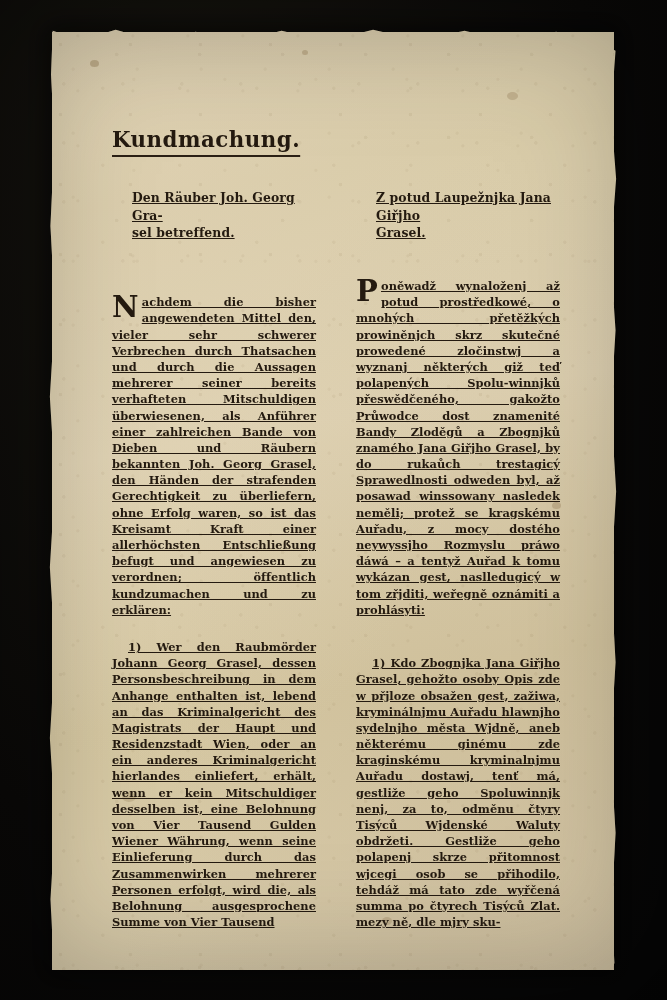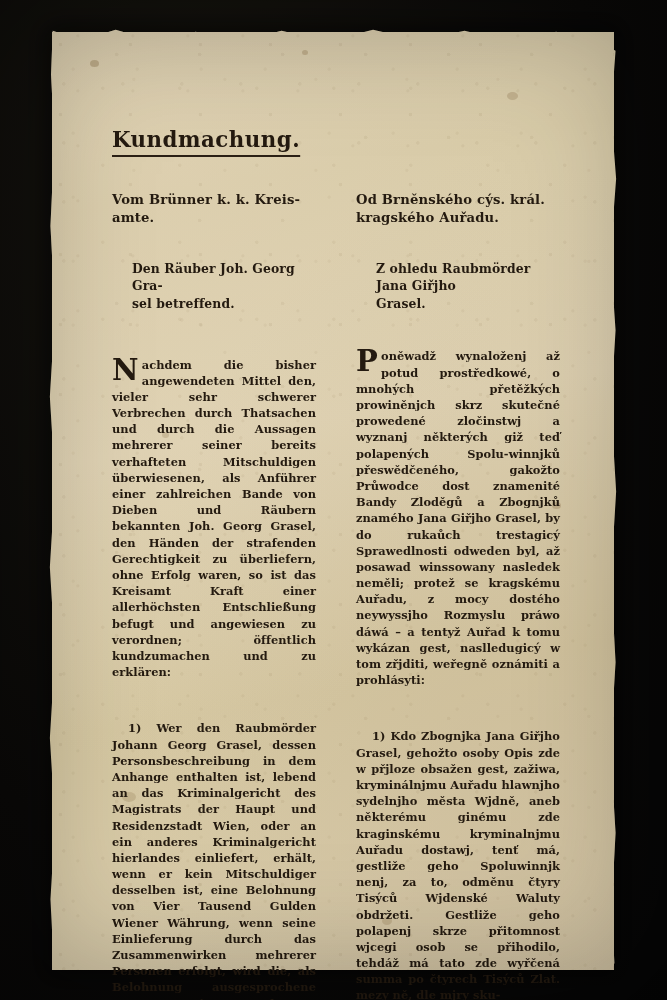--- a/index.html
+++ b/index.html
@@ -83,21 +83,22 @@
     color: #241a0f;
   }
   .fraktur {
     font-family: "DejaVu Serif", serif;
     font-weight: 700;
     letter-spacing: 0.2px;
   }
   .head-row {
     display: flex;
     gap: 40px;
-    align-items: center;
+    align-items: flex-end;
+    text-decoration: underline;
   }
   .col {
     width: 211px;
   }
   .doc-title {
     font-size: 22px;
     line-height: 1.1;
     font-weight: 700;
     letter-spacing: 0.5px;
     border-bottom: 2px solid #2c2014;
@@ -125,21 +126,21 @@
   .body-block {
     margin-top: 36px;
     font-size: 11.4px;
     line-height: 1.42;
     text-align: justify;
     font-weight: 700;
     letter-spacing: 0.05px;
     hyphens: auto;
   }
   .body-block.second {
-    margin-top: 32px;
+    margin-top: 21px;
   }
   .dropcap {
     float: left;
     font-size: 29px;
     line-height: 0.82;
     padding: 2px 3px 0 0;
     font-weight: 700;
   }
   .indent {
     text-indent: 16px;
@@ -168,38 +169,28 @@
     <div id="grain"></div>
 
     <div id="content">
 
       <div class="head-row">
         <div class="col">
           <div class="doc-title fraktur">Kundmachung.</div>
         </div>
       </div>
 
-      <div class="head-row">
-        <div class="col">
-          <div class="subhead fraktur" style="white-space:pre-line;">Vom Brünner k. k. Kreis-
-amte.</div>
-        </div>
-        <div class="col">
-          <div class="subhead fraktur" style="white-space:pre-line;">Od Brněnského cýs. král.
-kragského Auřadu.</div>
-        </div>
-      </div>
 
       <div class="head-row">
         <div class="col">
           <div class="subhead2 fraktur" style="white-space:pre-line;">Den Räuber Joh. Georg Gra-
 sel betreffend.</div>
         </div>
         <div class="col">
-          <div class="subhead2 fraktur" style="white-space:pre-line;">Z ohledu Raubmörder Jana Giřjho
+          <div class="subhead2 fraktur" style="white-space:pre-line;">Z potud Laupežnjka Jana Giřjho
 Grasel.</div>
         </div>
       </div>
 
       <div class="head-row">
         <div class="col">
           <div class="body-block fraktur">
             <span class="dropcap fraktur">N</span><span>achdem die bisher angewendeten Mittel den, vieler sehr schwerer Verbrechen durch Thatsachen und durch die Aussagen mehrerer seiner bereits verhafteten Mitschuldigen überwiesenen, als Anführer einer zahlreichen Bande von Dieben und Räubern bekannten Joh. Georg Grasel, den Händen der strafenden Gerechtigkeit zu überliefern, ohne Erfolg waren, so ist das Kreisamt Kraft einer allerhöchsten Entschließung befugt und angewiesen zu verordnen; öffentlich kundzumachen und zu erklären:</span>
           </div>
         </div>

